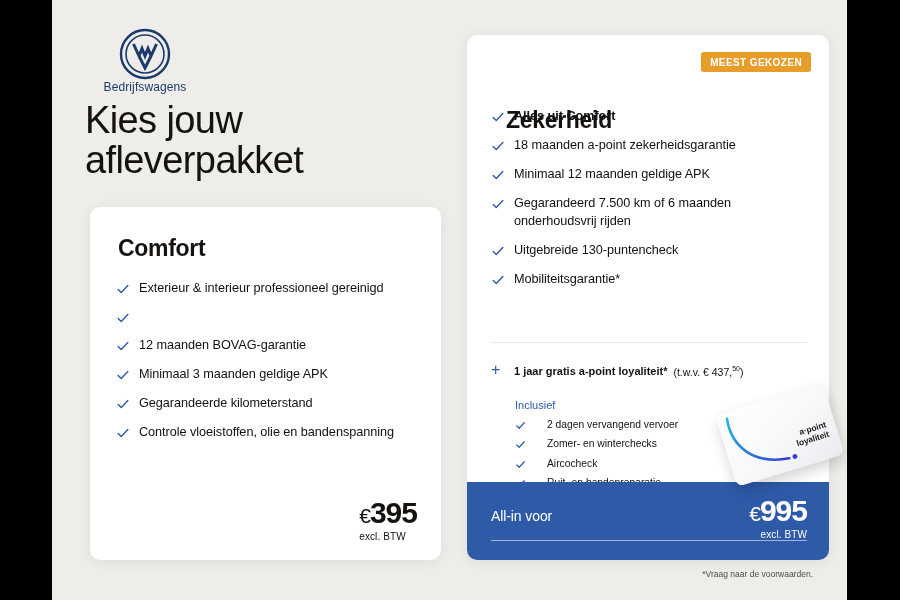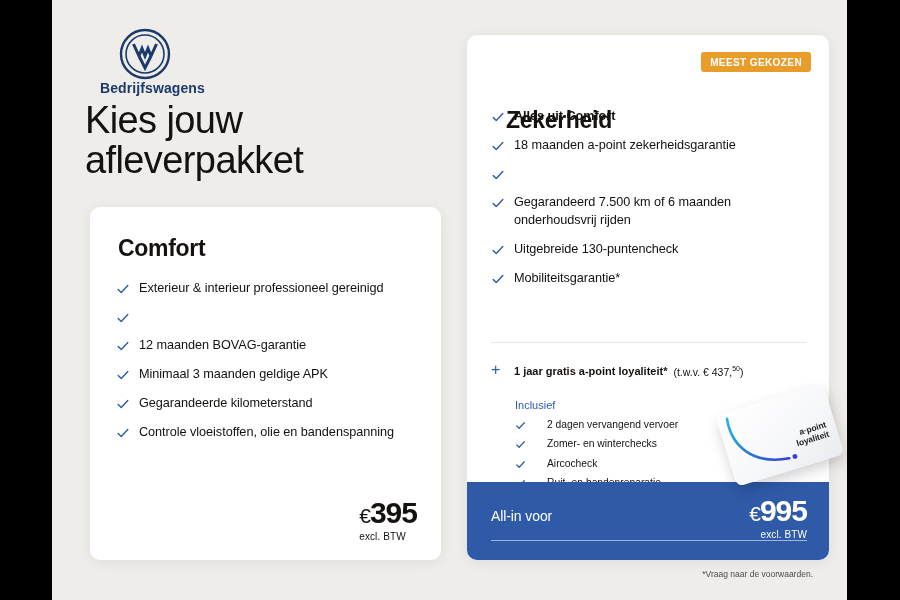--- a/index.html
+++ b/index.html
@@ -34,22 +34,22 @@
   .brand {
     position: absolute;
     left: 48px;
     top: 28px;
     width: 90px;
     text-align: center;
   }
   .vw-logo { display: block; margin: 0 auto; }
   .brand-sub {
     margin-top: 0;
-    font-size: 14px;
-    font-weight: bold;
+    font-size: 12px;
+    font-weight: normal;
     color: #1B3A6B;
     letter-spacing: .1px;
     white-space: nowrap;
   }
 
   
   .headline {
     position: absolute;
     left: 33px;
     top: 100px;
@@ -384,20 +384,21 @@
         <li class="feature-item">
           <svg class="check" viewBox="0 0 16 16">
             <path d="M2.5 8.5 L6 12 L13.5 4" fill="none" stroke="#2E5AA8" stroke-width="1.6" stroke-linecap="round" stroke-linejoin="round"></path>
           </svg>
           <span class="ftext">18 maanden a-point zekerheidsgarantie</span>
         </li>
         <li class="feature-item">
           <svg class="check" viewBox="0 0 16 16">
             <path d="M2.5 8.5 L6 12 L13.5 4" fill="none" stroke="#2E5AA8" stroke-width="1.6" stroke-linecap="round" stroke-linejoin="round"></path>
           </svg>
+          <span class="ftext">Minimaal 12 maanden geldige APK</span>
         </li>
         <li class="feature-item">
           <svg class="check" viewBox="0 0 16 16">
             <path d="M2.5 8.5 L6 12 L13.5 4" fill="none" stroke="#2E5AA8" stroke-width="1.6" stroke-linecap="round" stroke-linejoin="round"></path>
           </svg>
           <span class="ftext">Gegarandeerd 7.500 km of 6 maanden onderhoudsvrij rijden</span>
         </li>
         <li class="feature-item">
           <svg class="check" viewBox="0 0 16 16">
             <path d="M2.5 8.5 L6 12 L13.5 4" fill="none" stroke="#2E5AA8" stroke-width="1.6" stroke-linecap="round" stroke-linejoin="round"></path>

